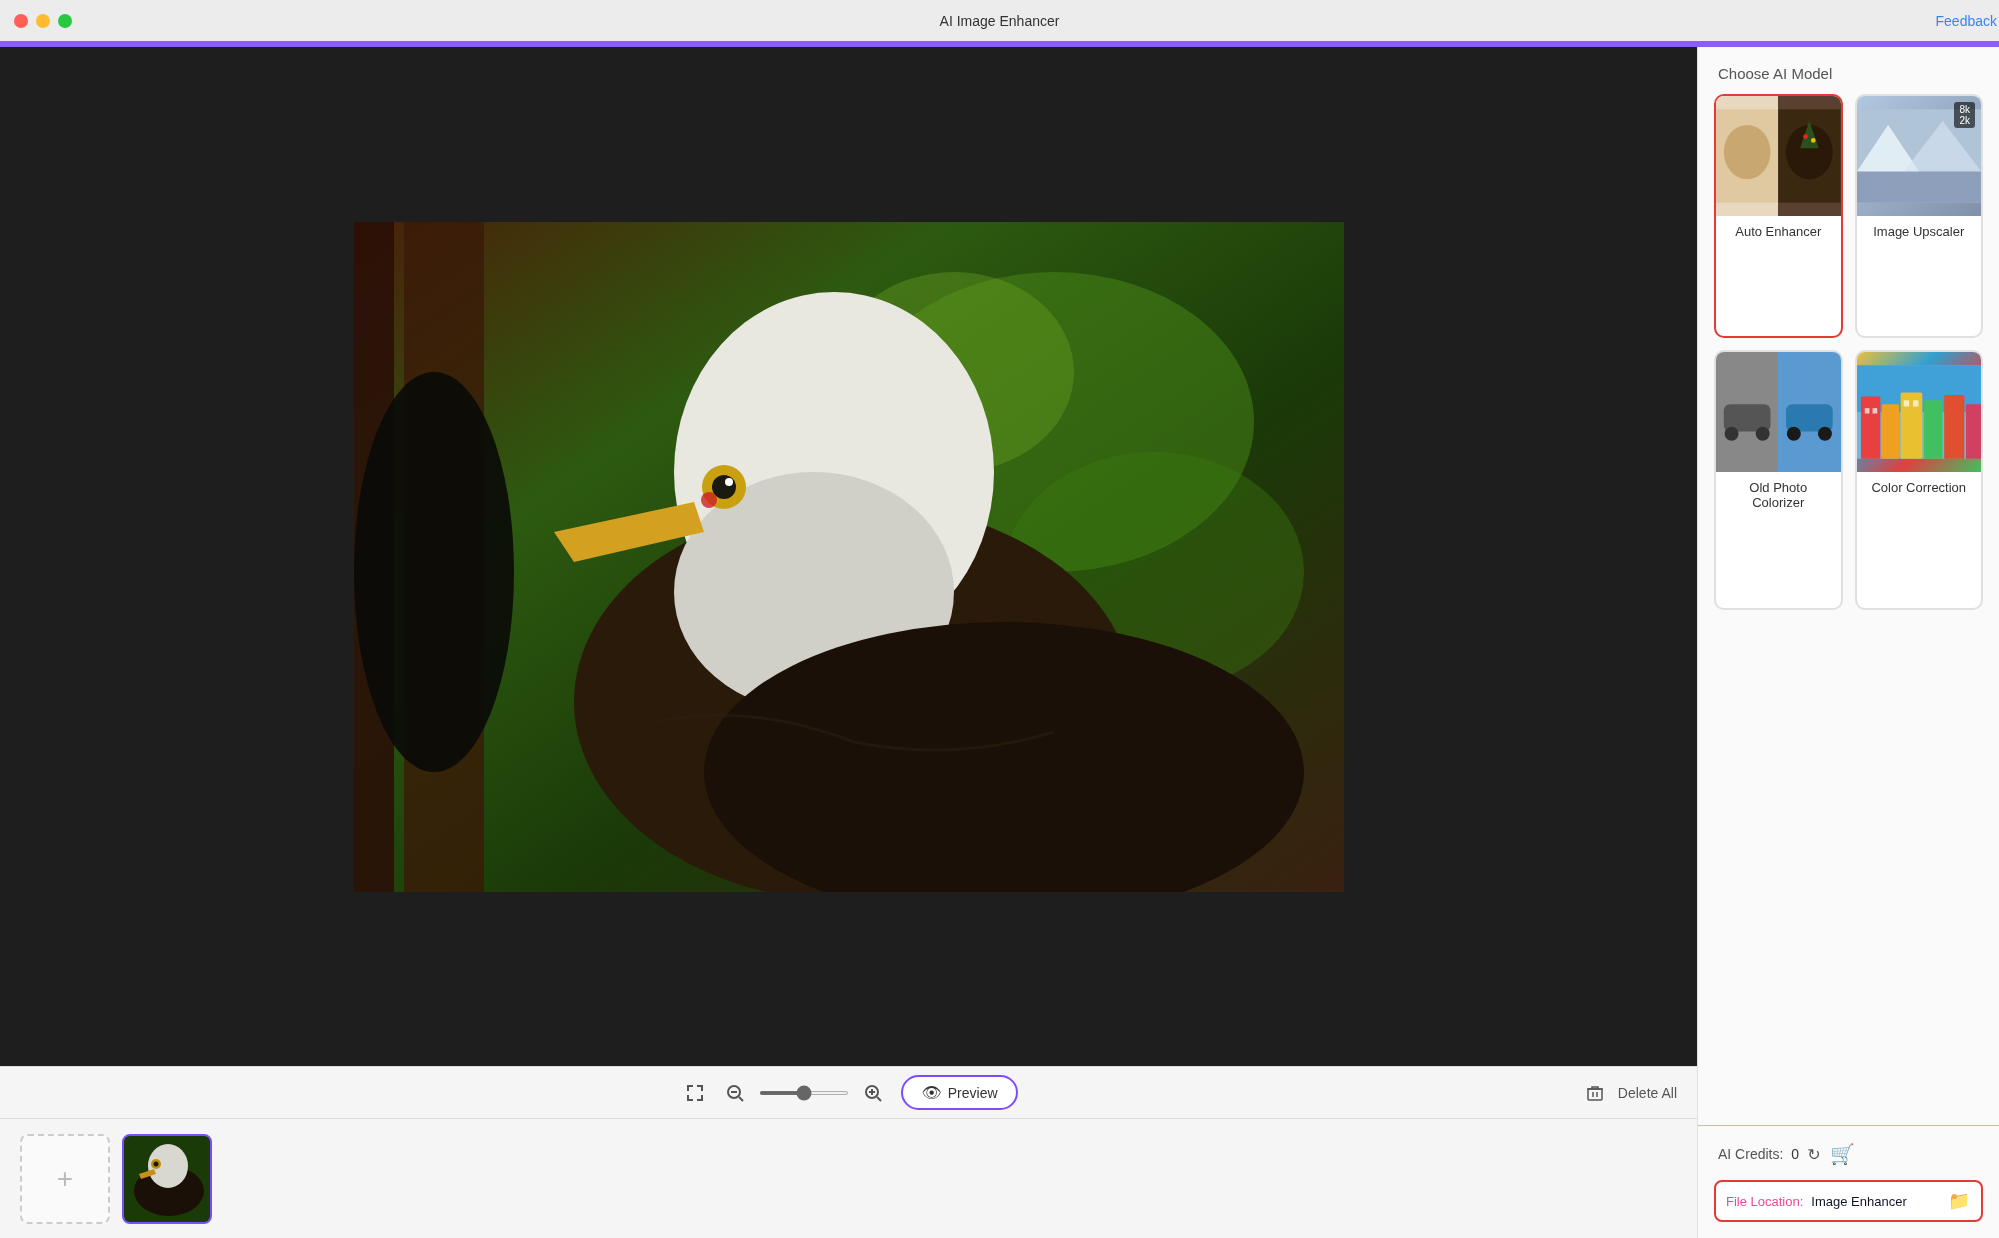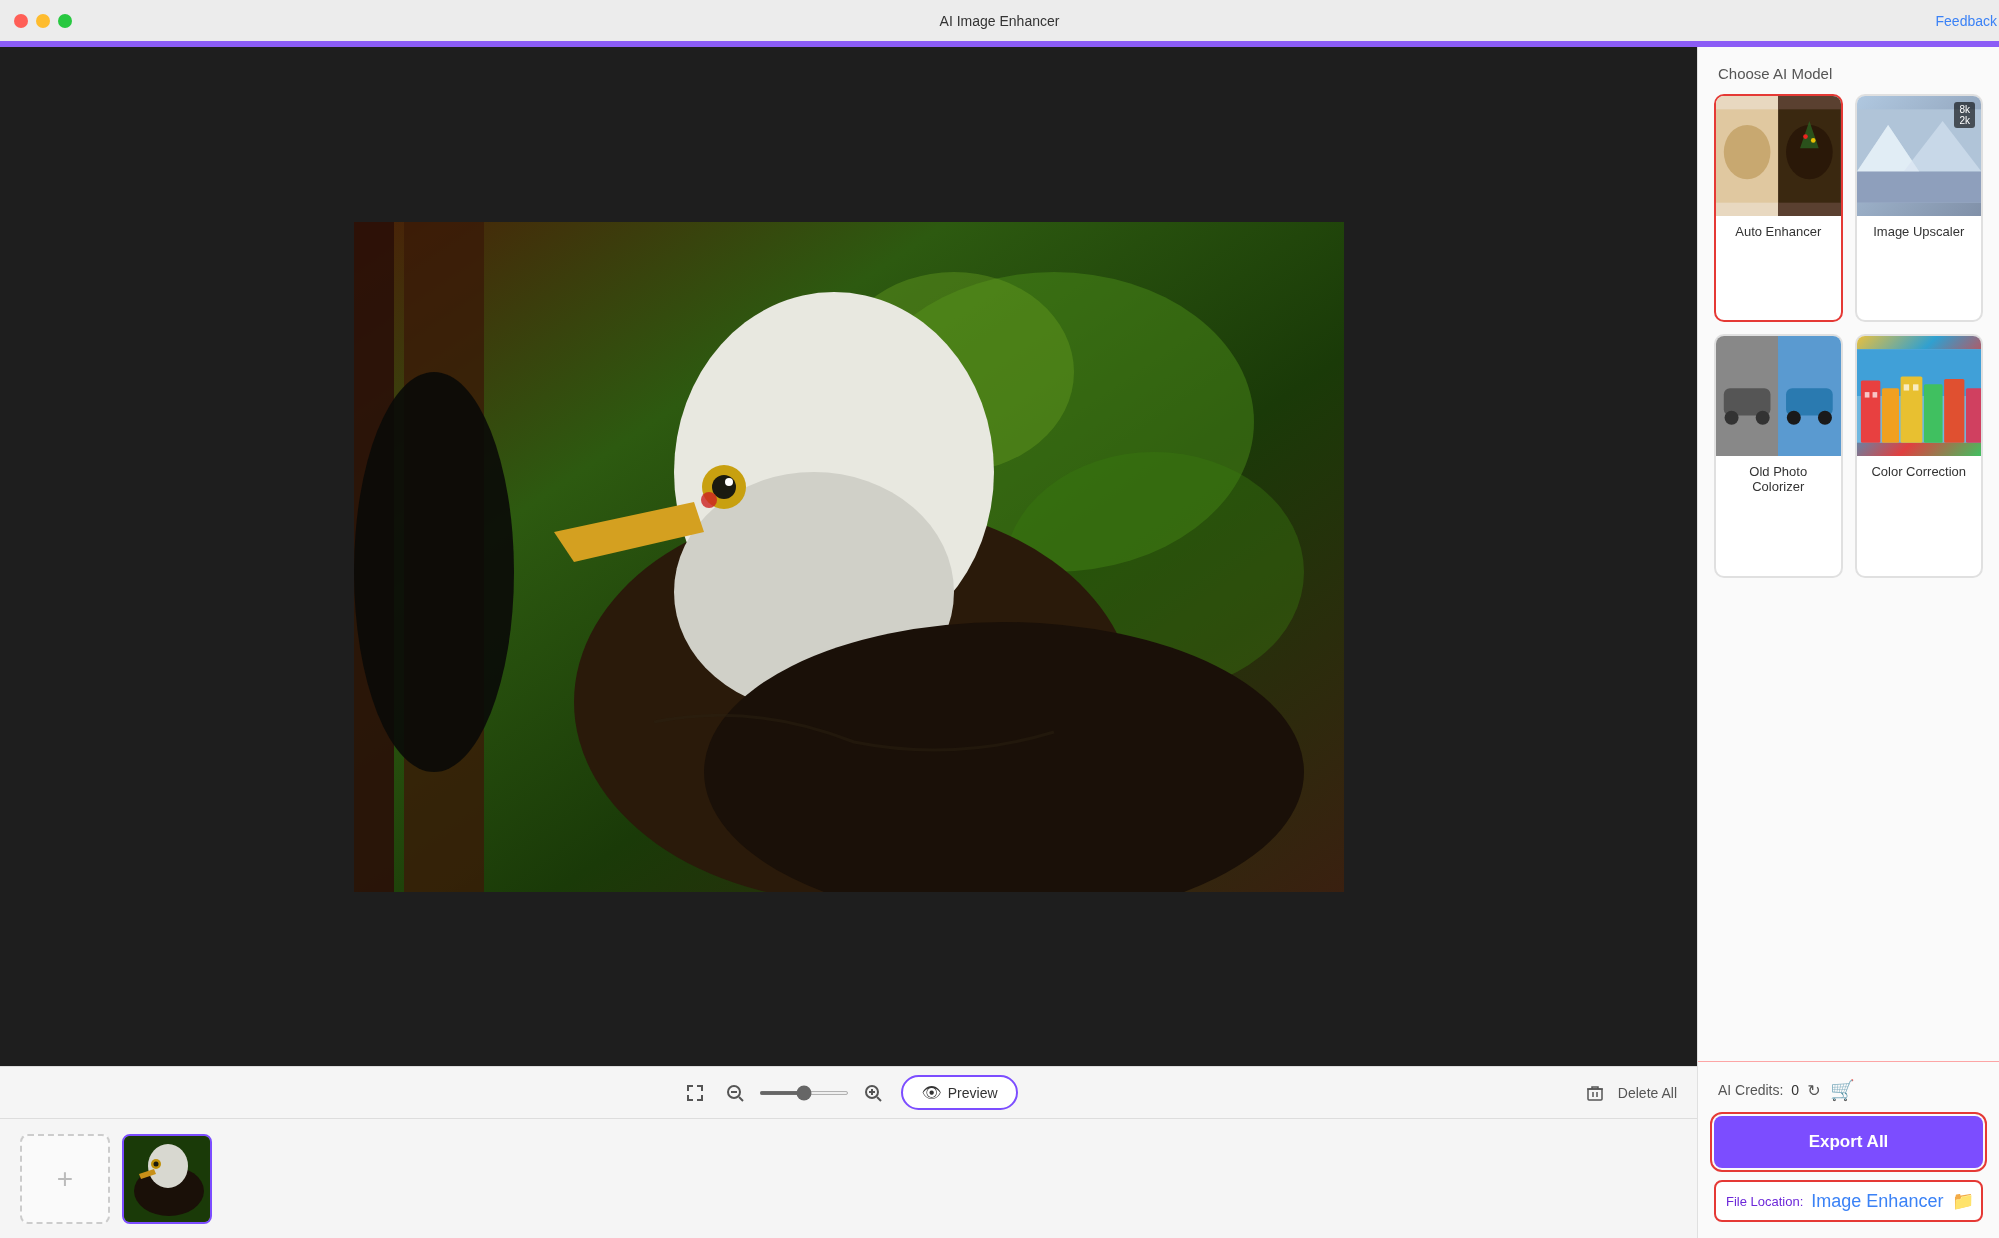--- a/index.html
+++ b/index.html
@@ -327,29 +327,29 @@
       display: flex;
       align-items: center;
       gap: 8px;
       border: 2px solid #e53935;
       border-radius: 8px;
       padding: 8px 10px;
       background: white;
     }
     .file-location-label {
       font-size: 13px;
-      color: #6d28d9;
+      color: #ec4899;
       white-space: nowrap;
     }
     .file-location-select {
       flex: 1;
       border: none;
       background: transparent;
-      font-size: 18px;
-      color: #3b82f6;
+      font-size: 13px;
+      color: #0f172a;
       cursor: pointer;
       outline: none;
       -webkit-appearance: none;
     }
     .folder-icon {
       font-size: 18px;
       color: #555;
       cursor: pointer;
     }
 
@@ -582,21 +582,20 @@
 
       
       <div class="ai-credits-row">
         <span class="ai-credits-label">AI Credits:</span>
         <span class="credits-value">0</span>
         <span class="refresh-icon">↻</span>
         <span class="cart-icon">🛒</span>
       </div>
 
       
-      <button class="export-btn">Export All</button>
 
       
       <div class="file-location-row">
         <span class="file-location-label">File Location:</span>
         <select class="file-location-select">
           <option>Image Enhancer</option>
           <option>Desktop</option>
           <option>Documents</option>
           <option>Custom...</option>
         </select>

